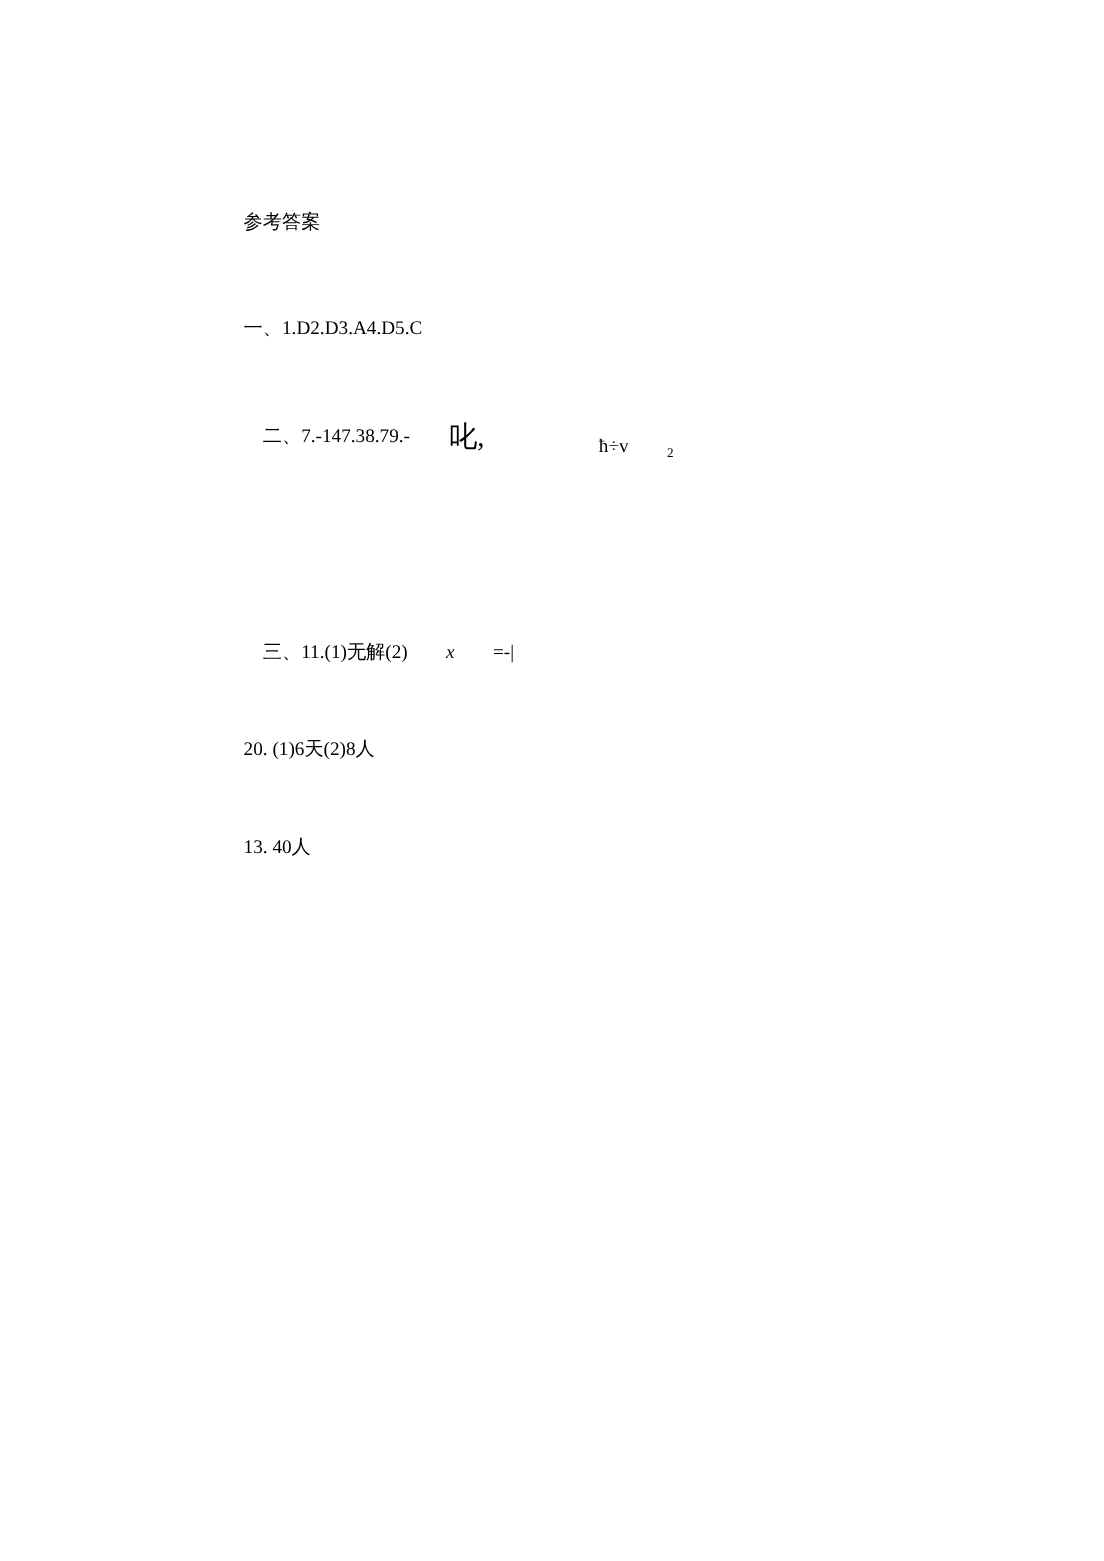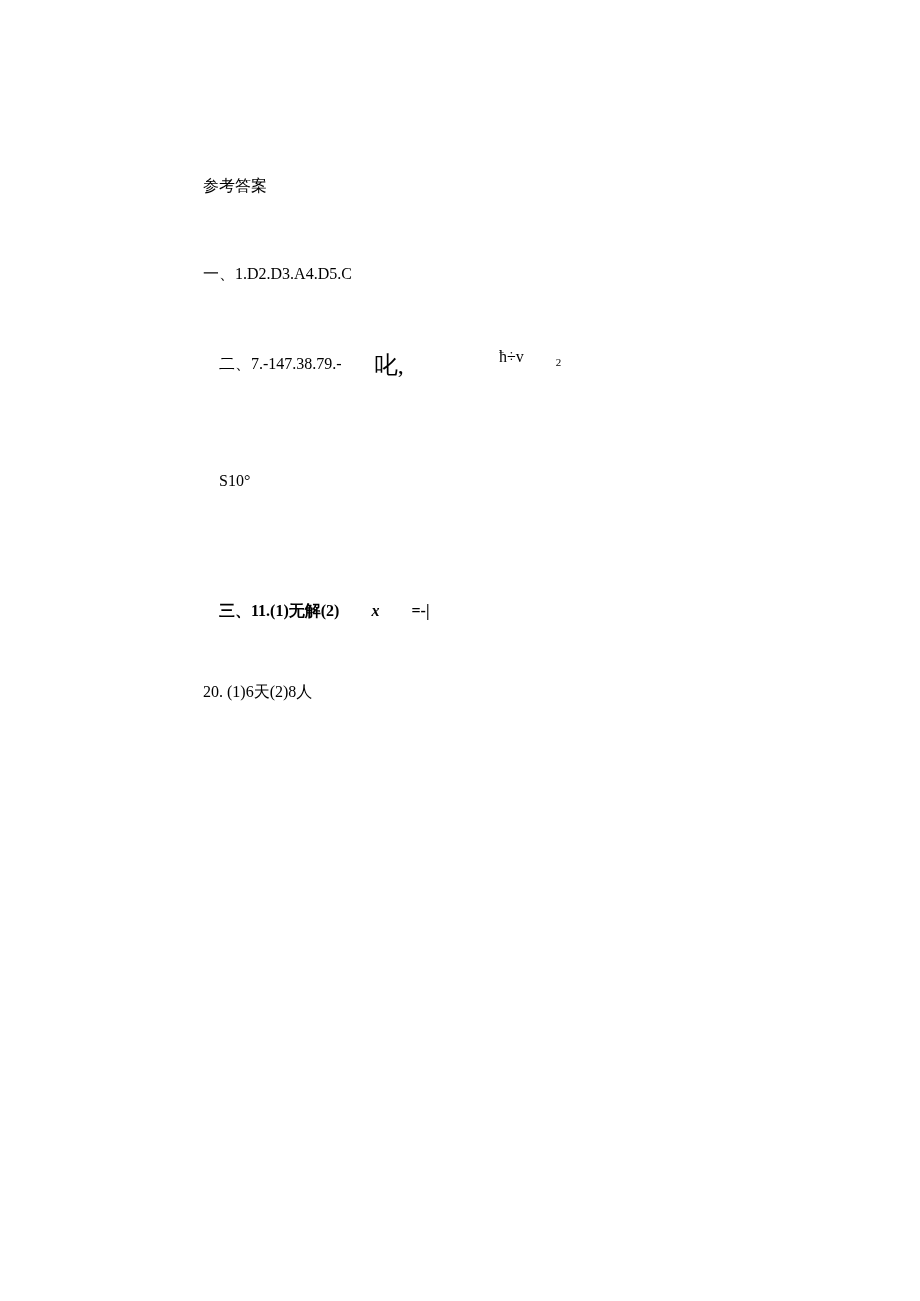--- a/index.html
+++ b/index.html
@@ -26,21 +26,21 @@
     }
     .title {
       margin-bottom: 30px;
     }
     .section-two {
       position: relative;
     }
     .formula-right {
       position: absolute;
       left: 280px;
-      top: 2px;
+      top: 18px;
       font-family: "Times New Roman", serif;
     }
     .sub {
       font-size: 11px;
       vertical-align: sub;
     }
     .block-s10 {
       margin-top: 42px;
       margin-bottom: 24px;
       line-height: 1.2;
@@ -57,22 +57,21 @@
       position: absolute;
       left: 55px;
       top: 0;
     }
     .s10-39 {
       position: absolute;
       left: 30px;
       top: 14px;
     }
     .section-three {
-      margin-top: 60px;
-      font-weight: bold;
+      margin-top: 44px;
     }
     .italic {
       font-style: italic;
       font-family: "Times New Roman", serif;
     }
     .glyph-large {
       font-size: 24px;
       font-family: "SimSun", "宋体", serif;
       position: relative;
       top: 4px;
@@ -87,22 +86,22 @@
   <div class="line">一、1.D2.D3.A4.D5.C</div>
 
   <div class="line section-two">
     <span>二、7.-147.38.79.-</span><span class="glyph-large">叱,</span>
     <span class="formula-right">
       <span>ħ÷v</span><span class="sub">2</span>
     </span>
   </div>
 
   <div class="block-s10">
-    <div class="s10-top">S10°</div>
   </div>
 
   <div class="line section-three">
     <span>三、11.(1)无解(2)</span><span class="italic">x</span><span>=-|</span>
   </div>
 
   <div class="line">20.  (1)6天(2)8人</div>
 
+  <div class="line">13.  40人</div>
 </div>
 
 </body></html>

